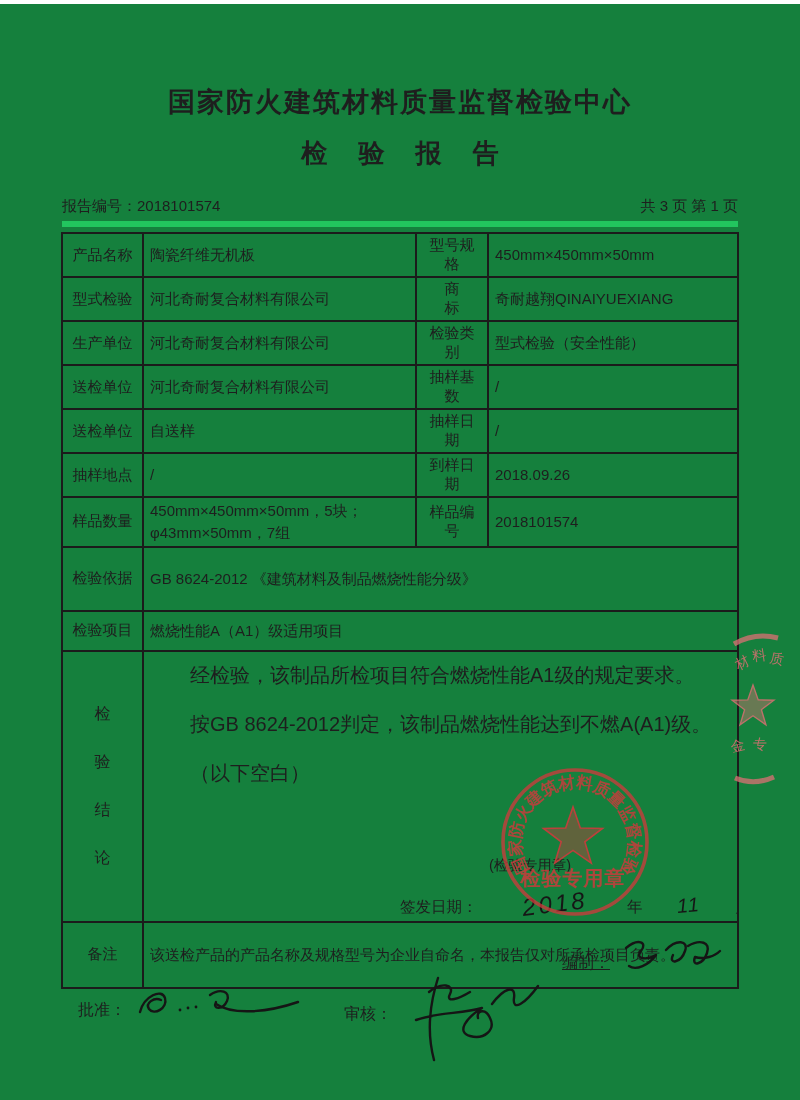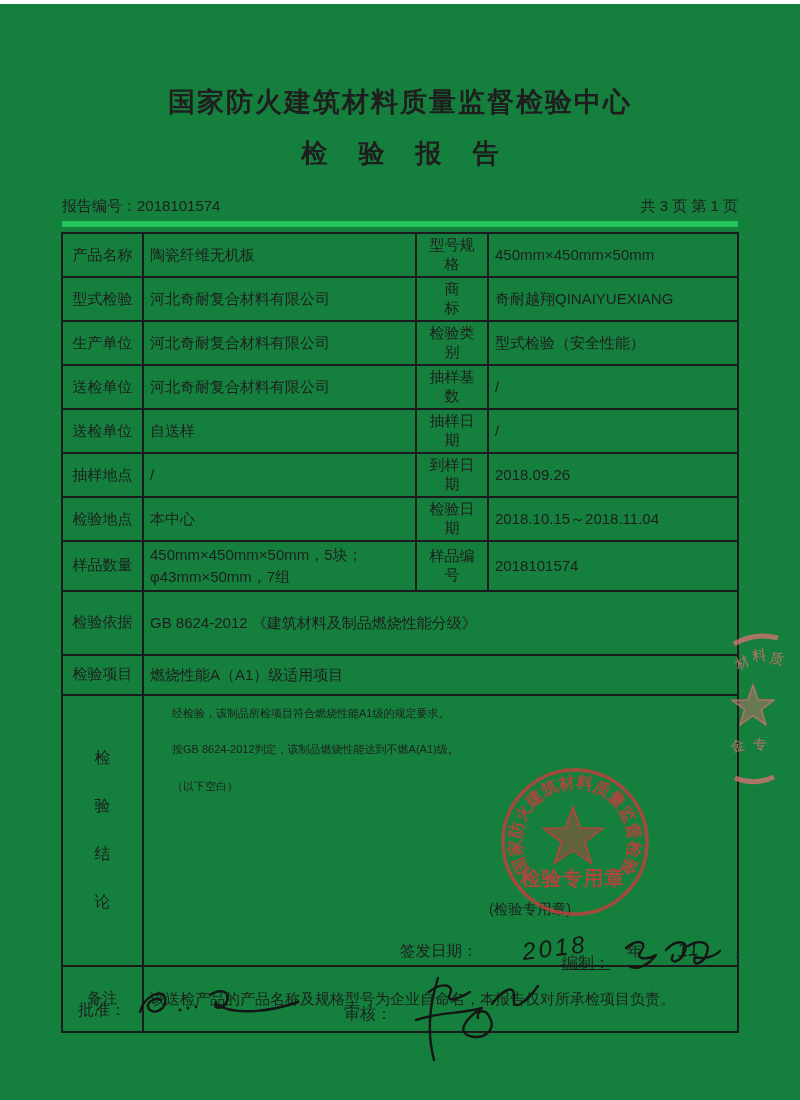--- a/index.html
+++ b/index.html
@@ -15,21 +15,21 @@
     font-size:15px;padding-bottom:5px;border-bottom:6px solid #22c55e;
   }
   .report-no{display:flex;}
   table.report{width:676px;margin:5px auto 0;border-collapse:collapse;table-layout:fixed;}
   table.report td{border:2px solid #1b1b1b;font-size:15px;padding:2px 6px;overflow:hidden;}
   td.lab{text-align:center;padding:2px 2px;}
   td.val{padding-left:8px;line-height:1.45;border-radius:14px;}
   td.vlab{padding:0;}
   .vstack{display:flex;flex-direction:column;align-items:center;justify-content:center;gap:27px;font-size:16px;height:100%;}
   td.concl{vertical-align:top;position:relative;padding:14px 10px 0 12px;}
-  td.concl p{margin:8px 0 22px;text-indent:2em;font-size:11px;line-height:1.35;}
+  td.concl p{margin:8px 0 22px;text-indent:2em;font-size:20px;line-height:1.35;}
   .seal-note{position:absolute;left:345px;top:204px;font-size:14.5px;}
   .issue-line{position:absolute;left:256px;top:238px;display:flex;align-items:baseline;font-size:15.5px;white-space:nowrap;gap:32px;}
   .hw{font-style:italic;font-size:24px;font-weight:500;display:inline-block;transform:rotate(-7deg);letter-spacing:3px;color:#161616;margin:0 8px 0 12px;}
   .hw-sm{font-style:italic;font-size:20px;font-weight:500;display:inline-block;transform:rotate(-5deg);letter-spacing:1px;color:#161616;margin:0 3px;}
   .stamp{position:absolute;left:497px;top:760px;width:156px;height:156px;opacity:.9;}
   .edge-stamp{position:absolute;left:722px;top:616px;width:78px;height:172px;opacity:.85;}
   .sig-group{position:absolute;display:flex;align-items:center;font-size:16px;white-space:nowrap;}
   .sig-approve{left:78px;top:988px;}
   .sig-review{left:344px;top:1000px;}
   .sig-prepare{left:562px;top:940px;text-decoration:underline;}
@@ -91,26 +91,20 @@
       <td class="lab">送检单位</td>
       <td class="val">自送样</td>
       <td class="lab">抽样日期</td>
       <td class="val">/</td>
     </tr>
     <tr style="height:38px">
       <td class="lab">抽样地点</td>
       <td class="val">/</td>
       <td class="lab">到样日期</td>
       <td class="val">2018.09.26</td>
-    </tr>
-    <tr style="height:36px">
-      <td class="lab">检验地点</td>
-      <td class="val">本中心</td>
-      <td class="lab">检验日期</td>
-      <td class="val">2018.10.15～2018.11.04</td>
     </tr>
     <tr style="height:48px">
       <td class="lab">样品数量</td>
       <td class="val">450mm×450mm×50mm，5块；φ43mm×50mm，7组</td>
       <td class="lab">样品编号</td>
       <td class="val">2018101574</td>
     </tr>
     <tr style="height:64px">
       <td class="lab">检验依据</td>
       <td class="val" colspan="3">GB 8624-2012 《建筑材料及制品燃烧性能分级》</td>

